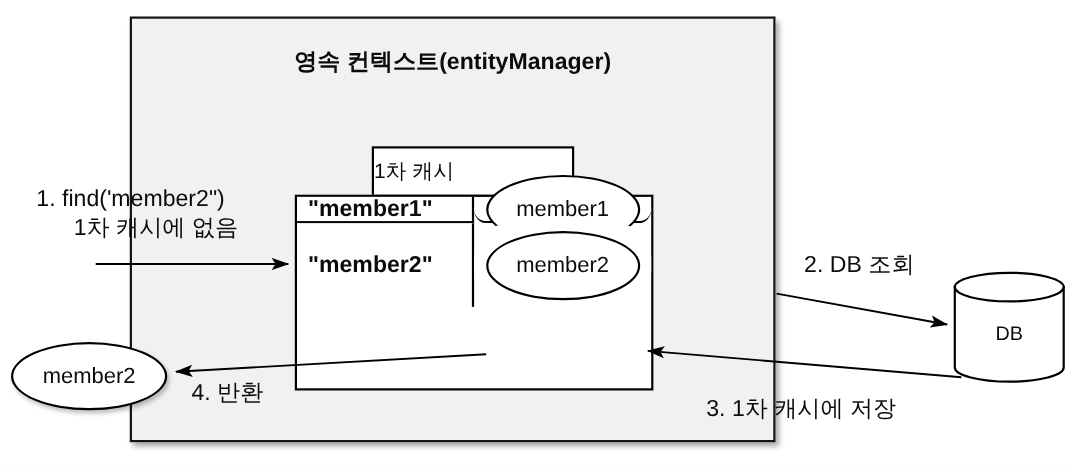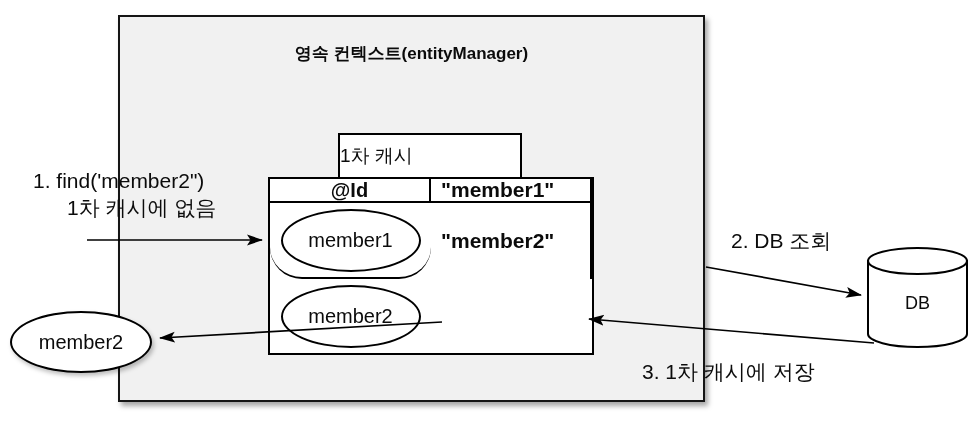--- a/index.html
+++ b/index.html
@@ -24,21 +24,21 @@
     background: #f1f1f1;
     border: 2px solid #151515;
     box-shadow: 3px 4px 5px rgba(0,0,0,0.35);
     z-index: 1;
   }
   .context-title {
     position: absolute;
     left: 118px; top: 42px;
     width: 587px;
     text-align: center;
-    font-size: 17px;
+    font-size: 21px;
     font-weight: bold;
     z-index: 2;
   }
   
   .cache-box {
     position: absolute;
     left: 338px; top: 133px;
     width: 184px; height: 46px;
     background: #ffffff;
     border: 2px solid #000000;
@@ -150,21 +150,20 @@
 <div id="canvas">
 
   <div class="big-box"></div>
   <div class="context-title">영속 컨텍스트(entityManager)</div>
 
   <div class="cache-box">
     <span>1차 캐시</span>
   </div>
 
   <div class="cache-table">
-    <div class="cell header b-right b-bottom">@Id</div>
 
     <div class="cell id-cell b-right b-bottom">"member1"</div>
     <div class="cell entity-cell b-bottom">
       <div class="entity-ellipse">
         <span>member1</span>
       </div>
     </div>
 
     <div class="cell id-cell b-right">"member2"</div>
     <div class="cell entity-cell">
@@ -177,20 +176,21 @@
   <div class="outside-ellipse">
     <span>member2</span>
   </div>
 
   <div class="step-label" id="step1">
     <div>1. find('member2")</div>
     <div class="sub">1차 캐시에 없음</div>
   </div>
   <div class="step-label" id="step2">2. DB 조회</div>
   <div class="step-label" id="step3">3. 1차 캐시에 저장</div>
+  <div class="step-label" id="step4">4. 반환</div>
 
   <svg id="overlay" viewBox="0 0 979 426" xmlns="http://www.w3.org/2000/svg">
     <defs>
       <marker id="arrowhead" markerUnits="userSpaceOnUse" markerWidth="17" markerHeight="13" refX="15" refY="6" orient="auto">
         <path d="M0,0.5 L16,6 L0,11.5 L3.5,6 Z" fill="#000000"></path>
       </marker>
     </defs>
 
     <path class="shape-line" d="M87,240 L262,240" marker-end="url(#arrowhead)"></path>
 

